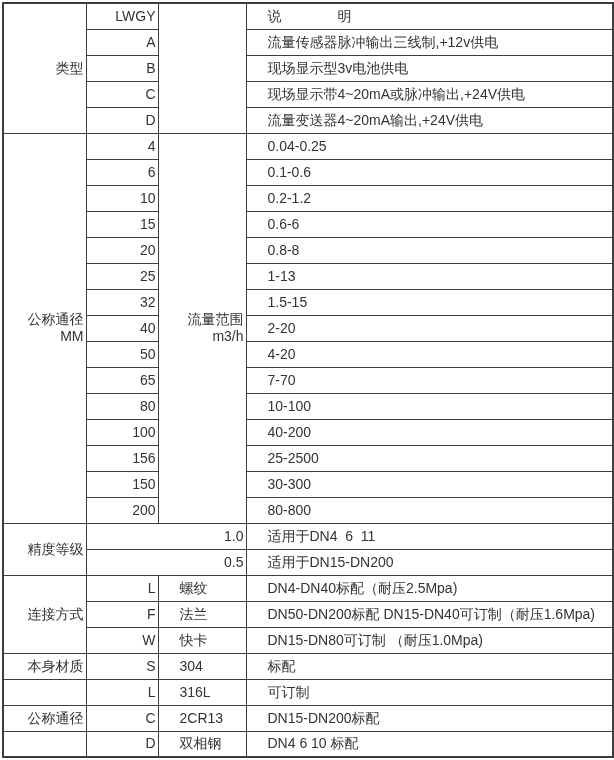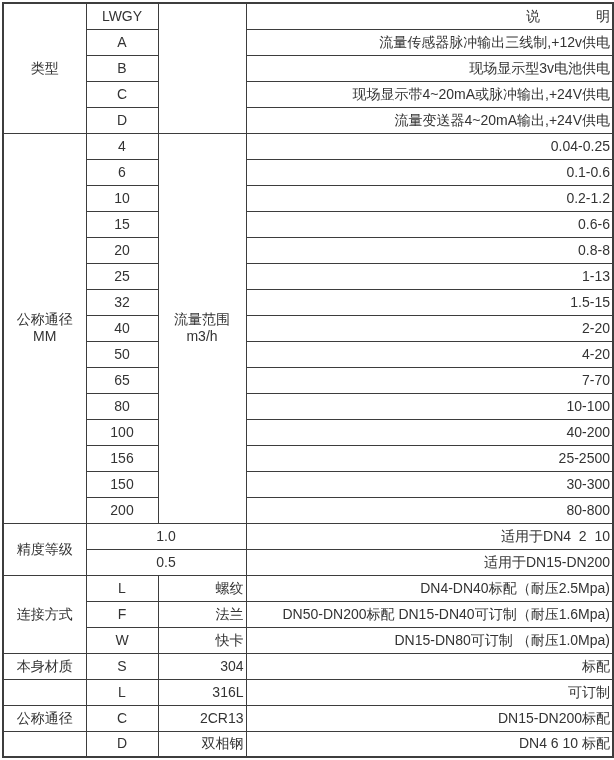--- a/index.html
+++ b/index.html
@@ -24,22 +24,22 @@
   .spec td {
     border: 1px solid #3d3d3d;
     font-size: 14px;
     line-height: 17px;
     color: #333333;
     white-space: pre;
     vertical-align: middle;
     overflow: hidden;
     padding: 0 2px;
   }
-  .spec td.ac { text-align: center; }
-  .spec td.al { text-align: right; padding-left: 2px; }
+  .spec td.ac { text-align: right; }
+  .spec td.al { text-align: left; padding-left: 21px; }
 </style>
 </head>
 <body>
 
 <div class="page">
   <table class="spec">
     <colgroup>
       <col style="width:83px">
       <col style="width:72px">
       <col style="width:88px">
@@ -128,21 +128,21 @@
           <td class="ac">150</td>
           <td class="al">30-300</td>
         </tr>
         <tr>
           <td class="ac">200</td>
           <td class="al">80-800</td>
         </tr>
         <tr>
           <td rowspan="2" class="ac">精度等级</td>
           <td colspan="2" class="ac">1.0</td>
-          <td class="al">适用于DN4  2  10</td>
+          <td class="al">适用于DN4  6  11</td>
         </tr>
         <tr>
           <td colspan="2" class="ac">0.5</td>
           <td class="al">适用于DN15-DN200</td>
         </tr>
         <tr>
           <td rowspan="3" class="ac">连接方式</td>
           <td class="ac">L</td>
           <td class="al">螺纹</td>
           <td class="al">DN4-DN40标配（耐压2.5Mpa)</td>

